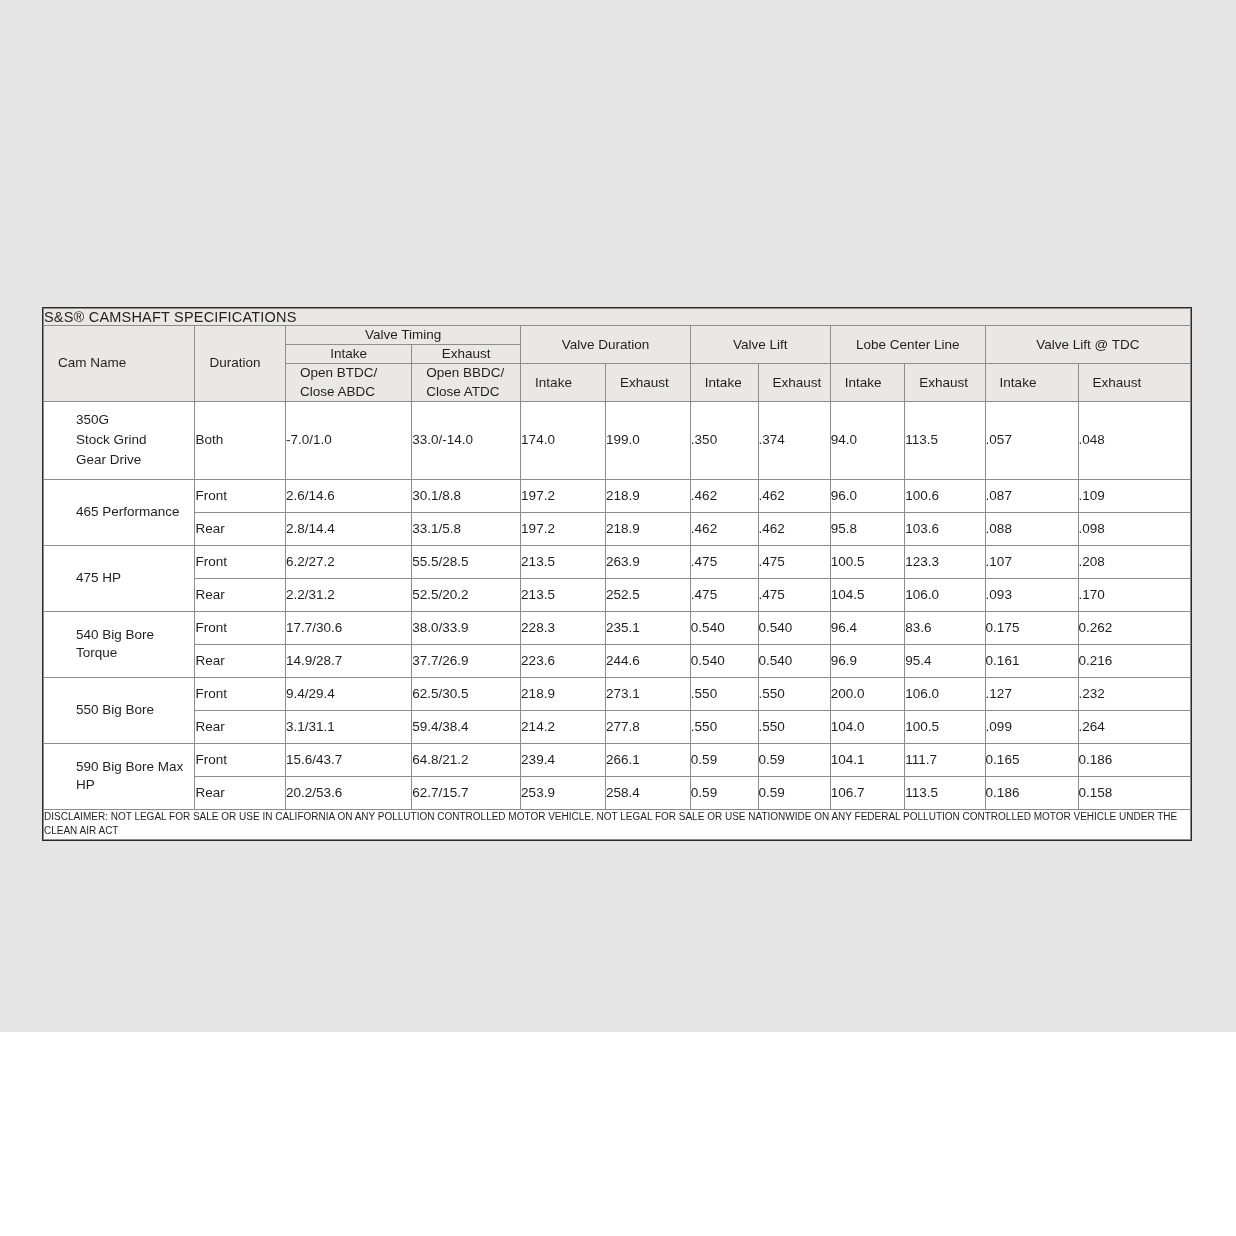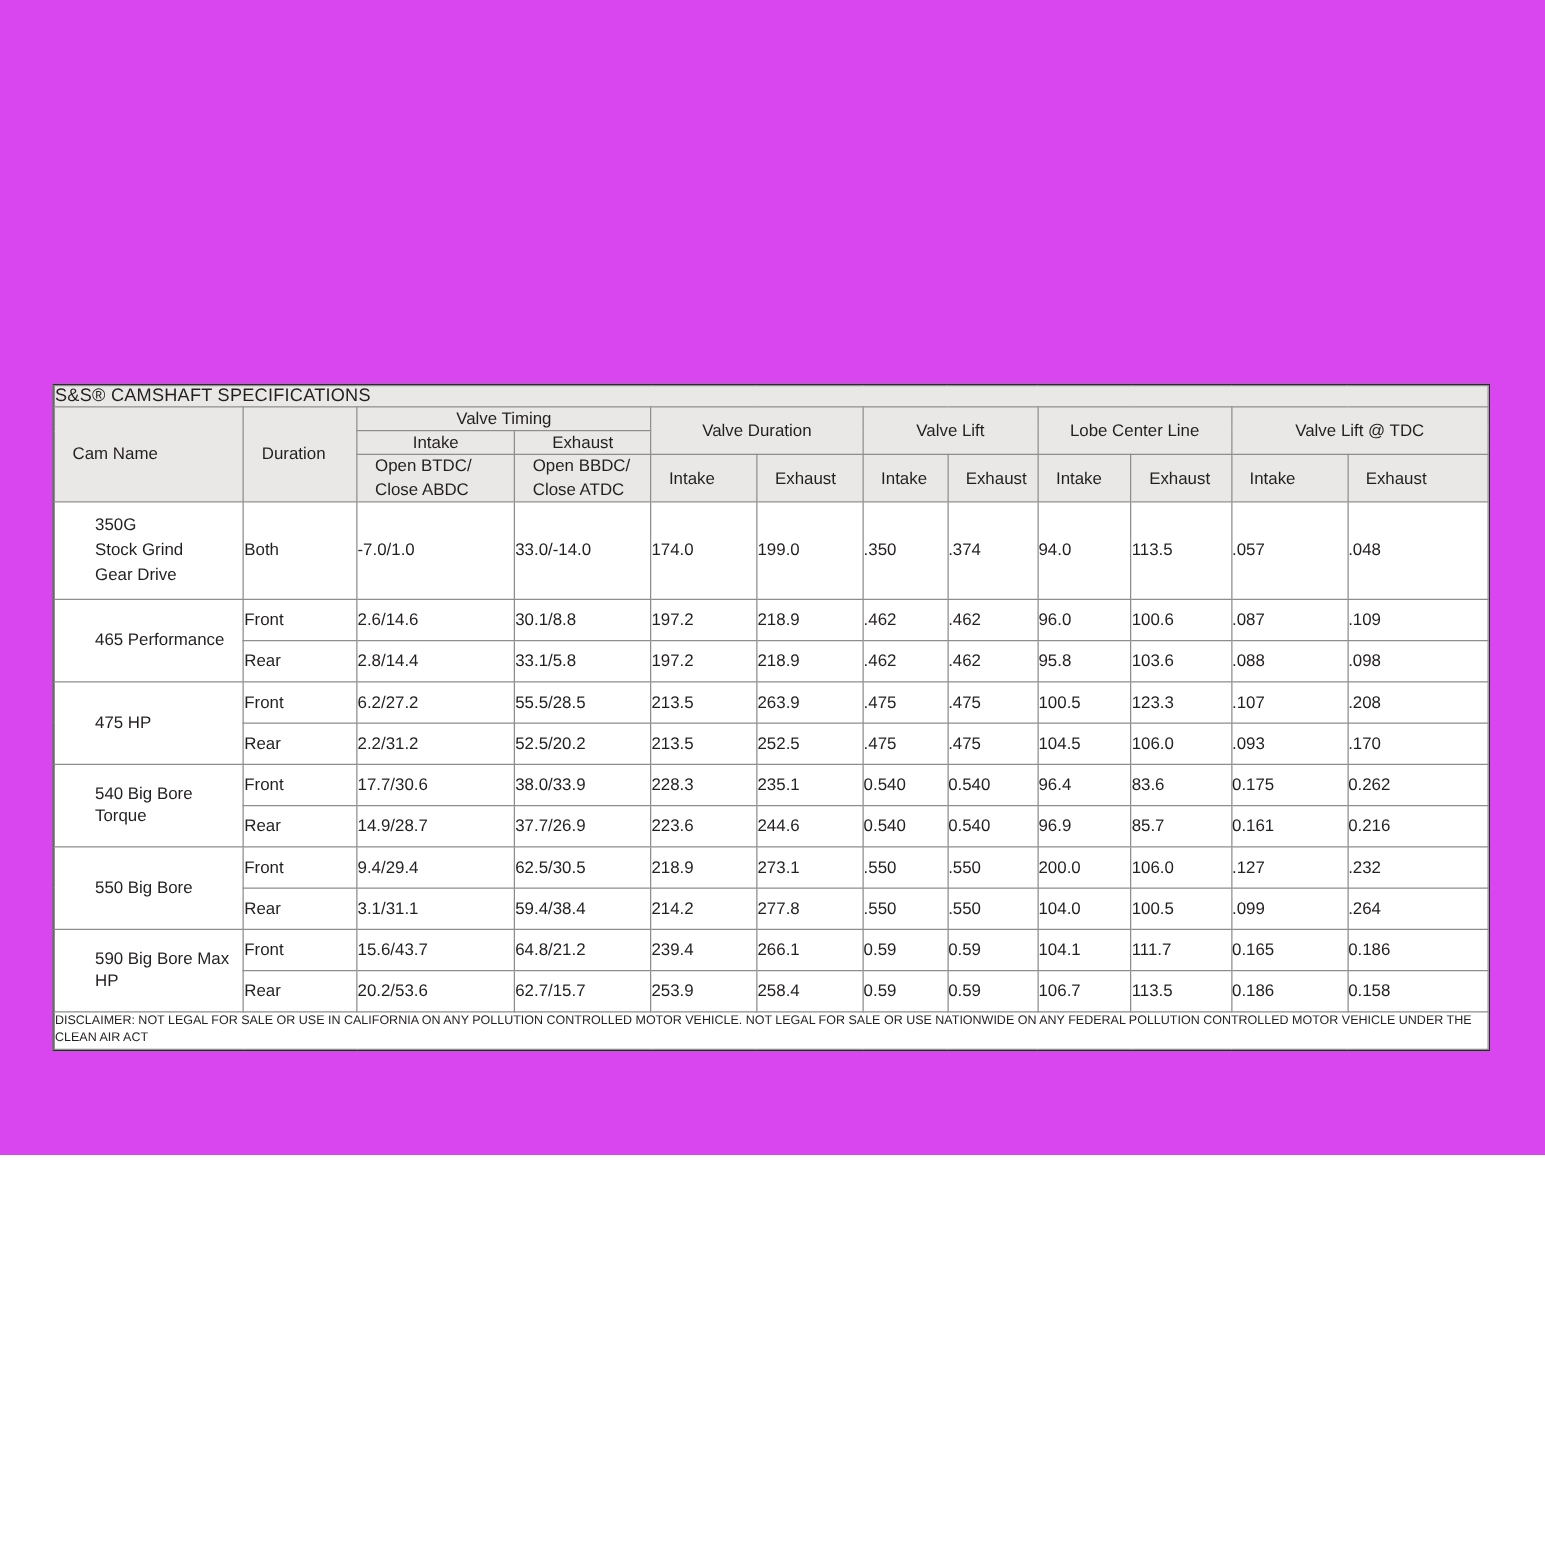--- a/index.html
+++ b/index.html
@@ -6,22 +6,22 @@
     margin: 0;
     padding: 0;
     background: #ffffff;
     width: 1236px;
     height: 1236px;
     font-family: "Liberation Sans", sans-serif;
   }
   #page {
     position: relative;
     width: 1236px;
-    height: 924px;
-    background: #d946ef;
+    height: 1032px;
+    background: #e5e5e5;
     overflow: hidden;
   }
   #spec-table-wrap {
     position: absolute;
     left: 42px;
     top: 307px;
     width: 1150px;
     border: 1.5px solid #2b2b2b;
     background: #ffffff;
     box-sizing: border-box;
@@ -239,21 +239,21 @@
           </tr>
           <tr class="body-row">
             <td>Rear</td>
             <td>14.9/28.7</td>
             <td>37.7/26.9</td>
             <td>223.6</td>
             <td>244.6</td>
             <td>0.540</td>
             <td>0.540</td>
             <td>96.9</td>
-            <td>85.7</td>
+            <td>95.4</td>
             <td>0.161</td>
             <td>0.216</td>
           </tr>
           <tr class="body-row">
             <td class="name" rowspan="2" style="white-space: pre-line;">550 Big Bore</td>
             <td>Front</td>
             <td>9.4/29.4</td>
             <td>62.5/30.5</td>
             <td>218.9</td>
             <td>273.1</td>

